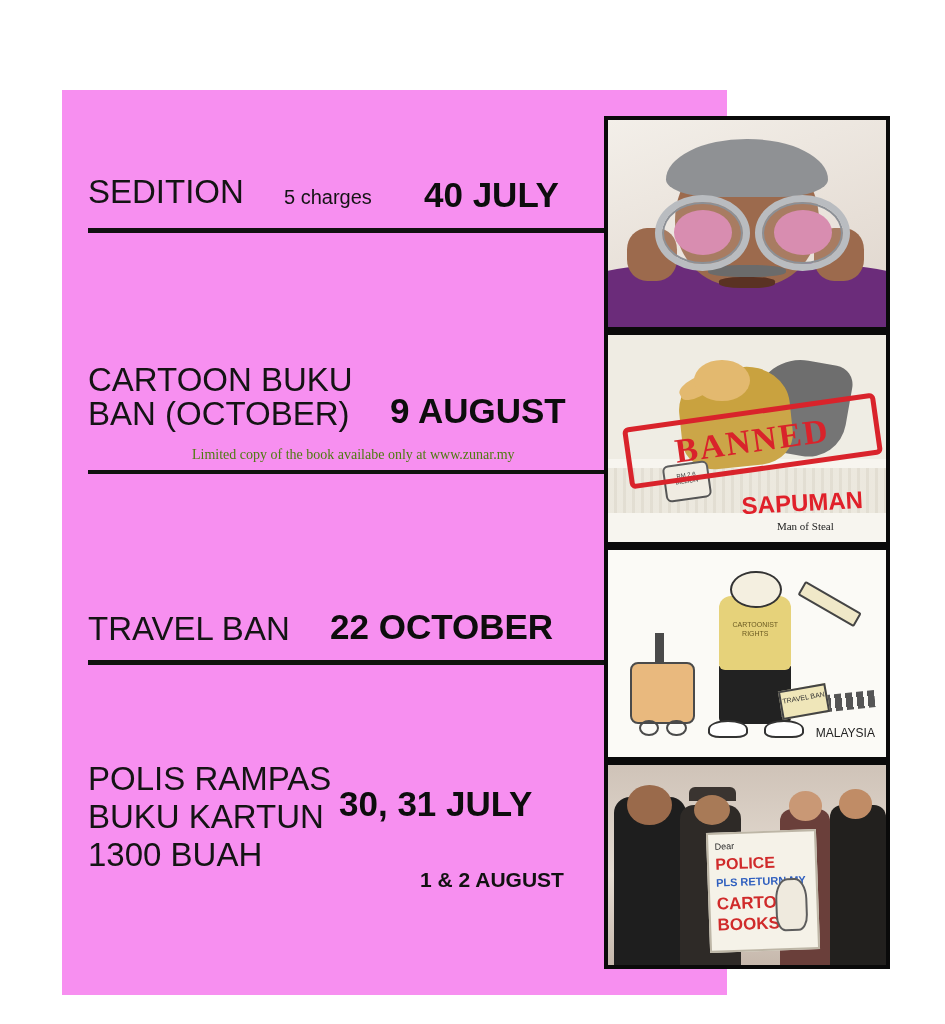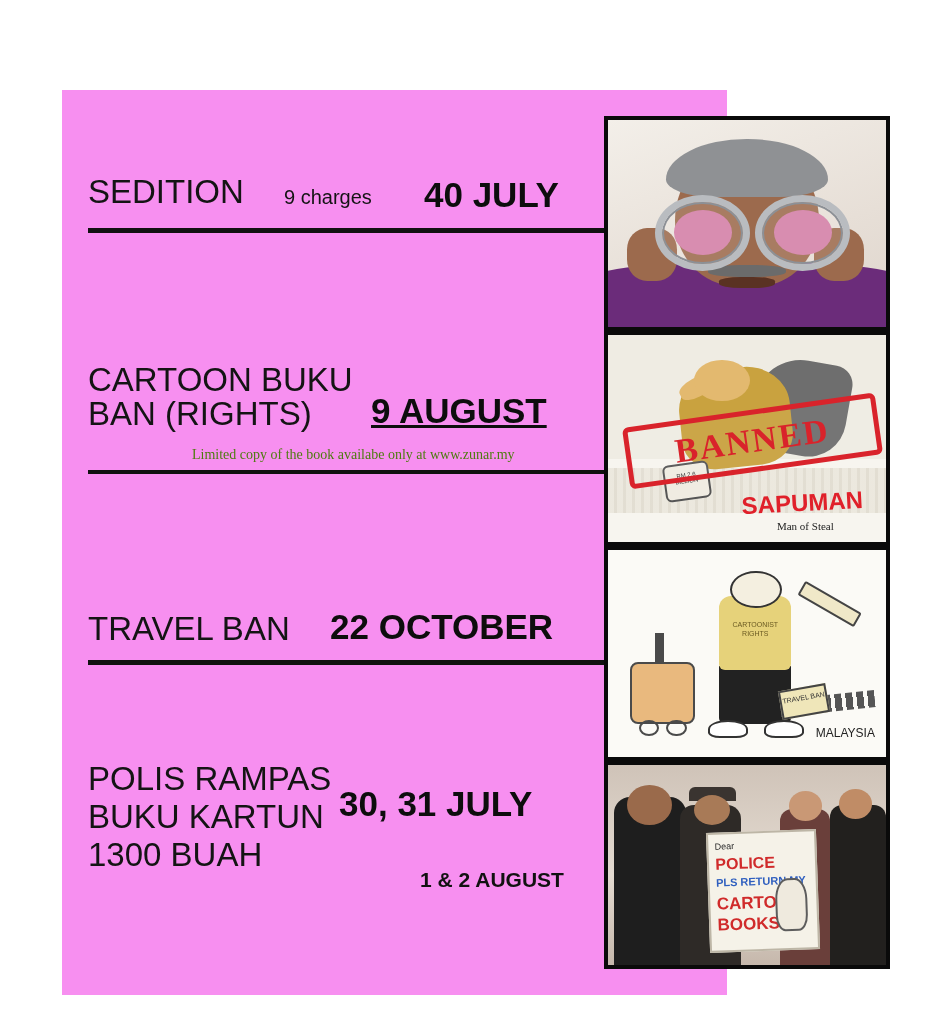--- a/index.html
+++ b/index.html
@@ -230,29 +230,29 @@
 
 <div class="poster">
 
 
   <div class="pink-panel"></div>
 
   <div class="rows">
 
     <div class="row">
       <div class="txt label" style="left:88px; top:173px;">SEDITION</div>
-      <div class="txt charges" style="left:284px; top:186px;">9 charges</div>
+      <div class="txt charges" style="left:284px; top:186px;">5 charges</div>
       <div class="txt date" style="left:424px; top:175px;">40 JULY</div>
       <div class="rule" style="left:88px; top:228px; width:516px;"></div>
     </div>
 
     <div class="row">
       <div class="txt label" style="left:88px; top:361px;">CARTOON BUKU</div>
-      <div class="txt label" style="left:88px; top:395px;">BAN (RIGHTS)</div>
-      <div class="txt date" style="left:371px; top:391px;text-decoration:underline;">9 AUGUST</div>
+      <div class="txt label" style="left:88px; top:395px;">BAN (OCTOBER)</div>
+      <div class="txt date" style="left:390px; top:391px;">9 AUGUST</div>
       <div class="txt subnote" style="left:192px; top:447px;">Limited copy of the book availabe only at www.zunar.my</div>
       <div class="rule" style="left:88px; top:470px; width:516px; height:4px;"></div>
     </div>
 
     <div class="row">
       <div class="txt label" style="left:88px; top:610px;">TRAVEL BAN</div>
       <div class="txt date" style="left:330px; top:607px;">22 OCTOBER</div>
       <div class="rule" style="left:88px; top:660px; width:516px;"></div>
     </div>
 

